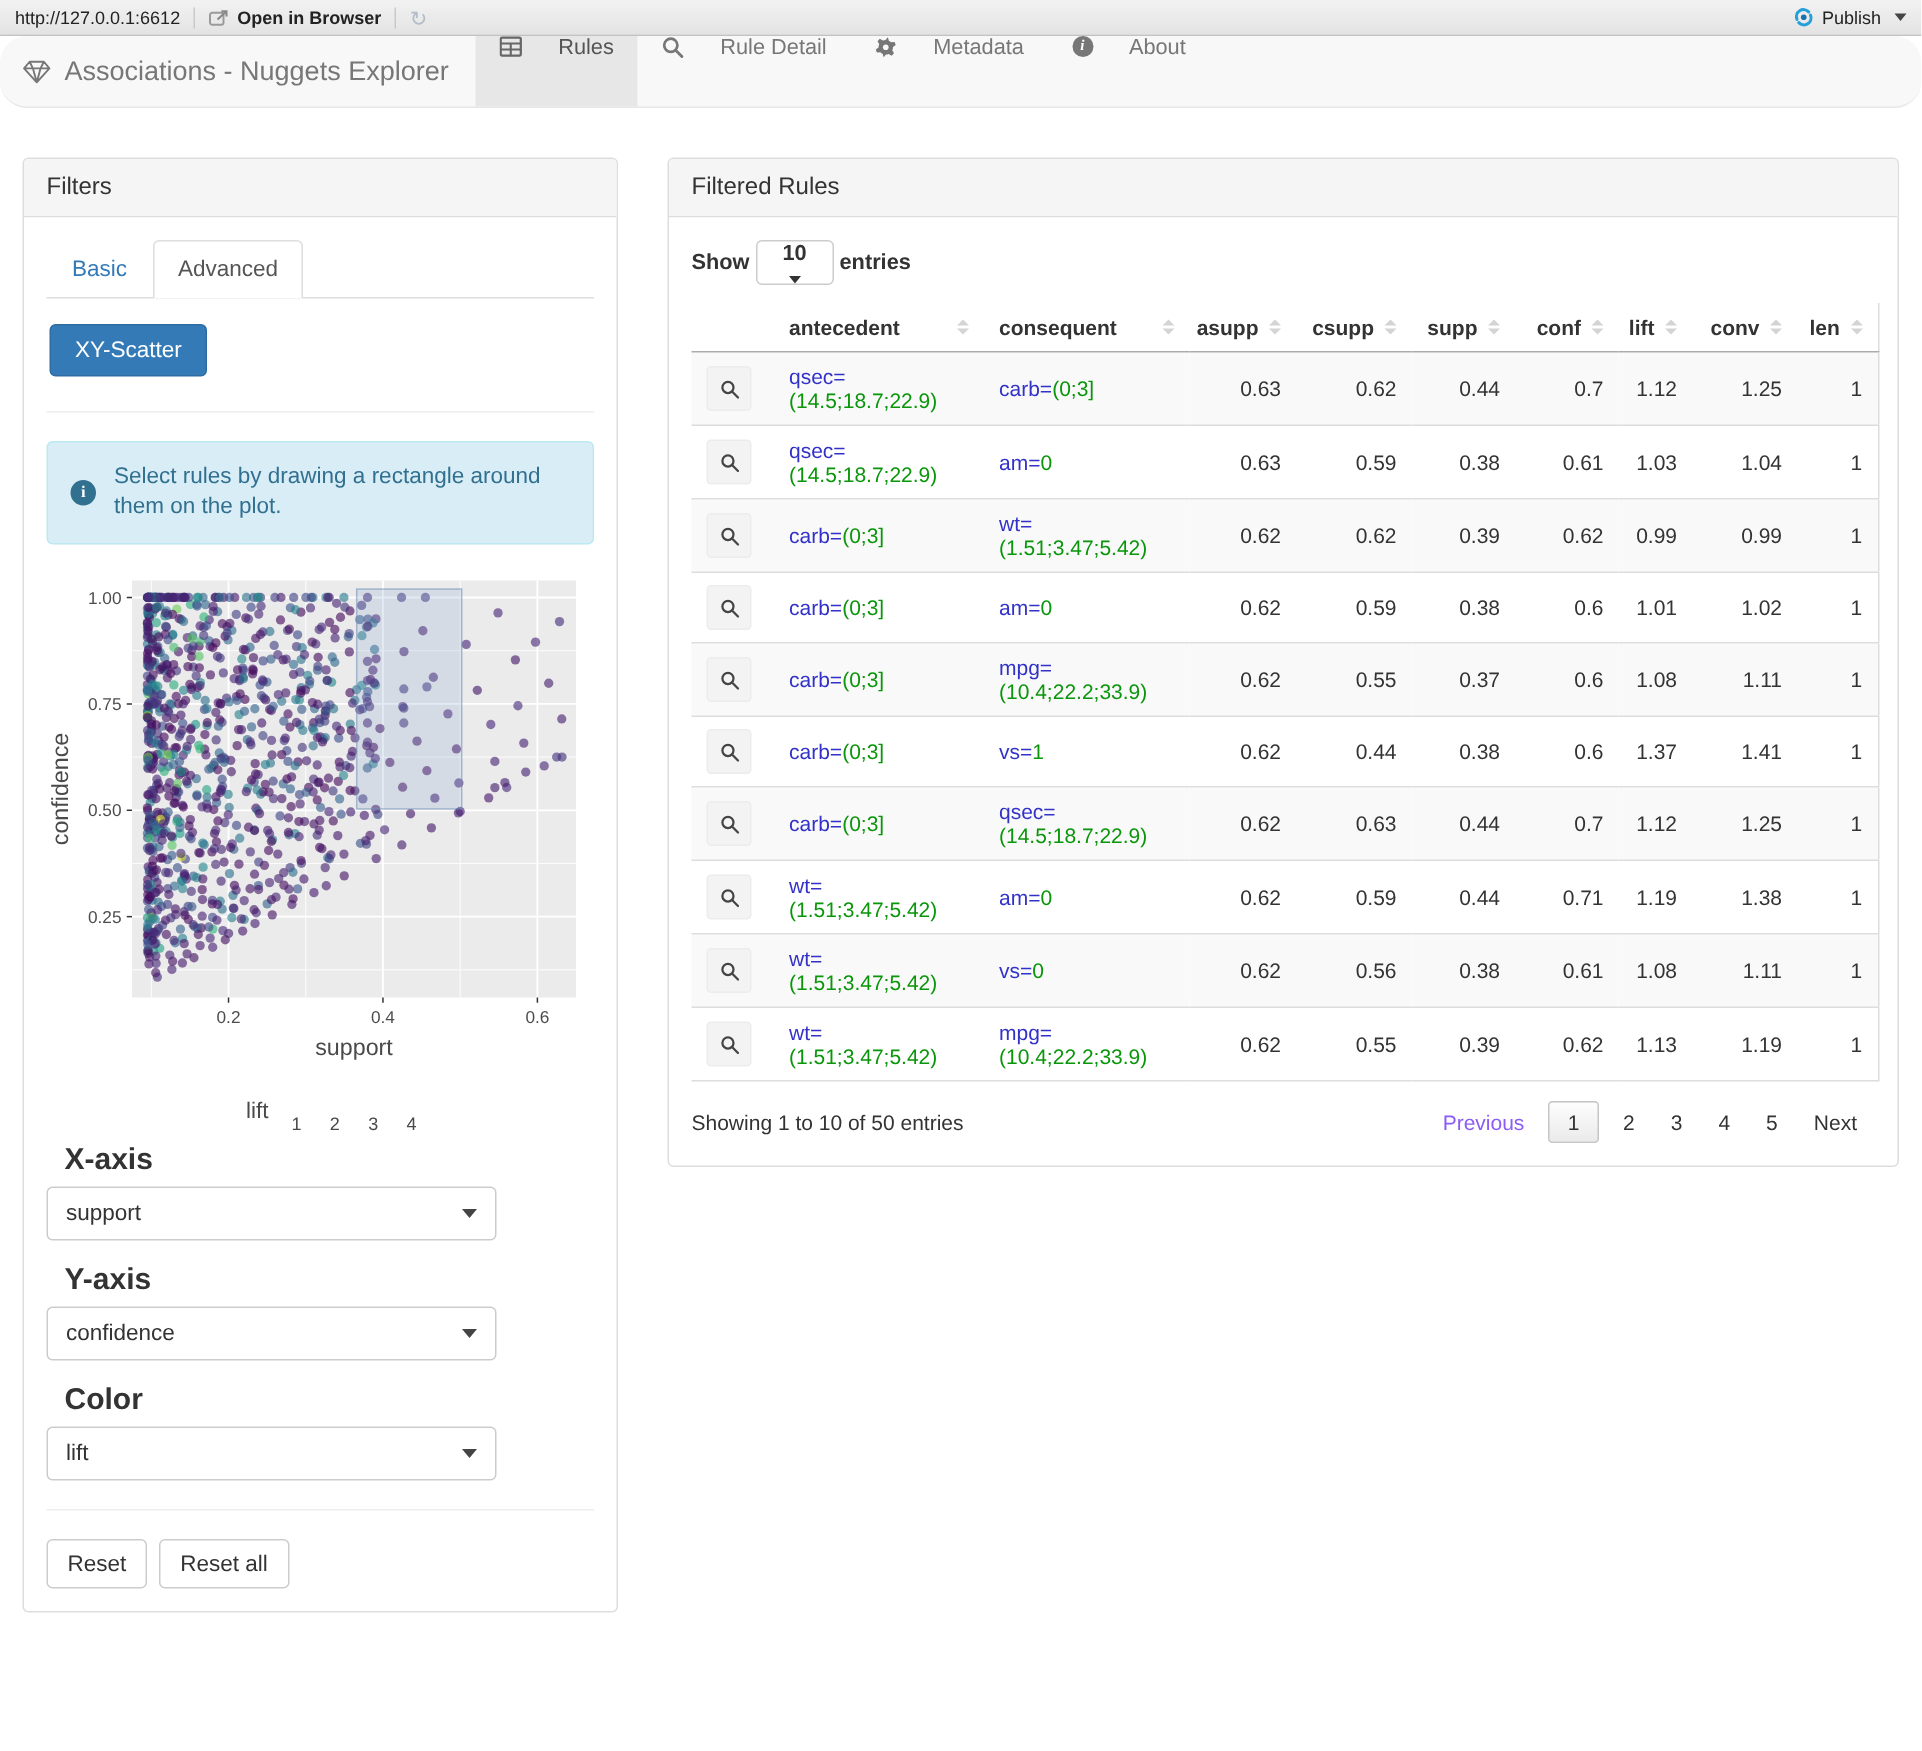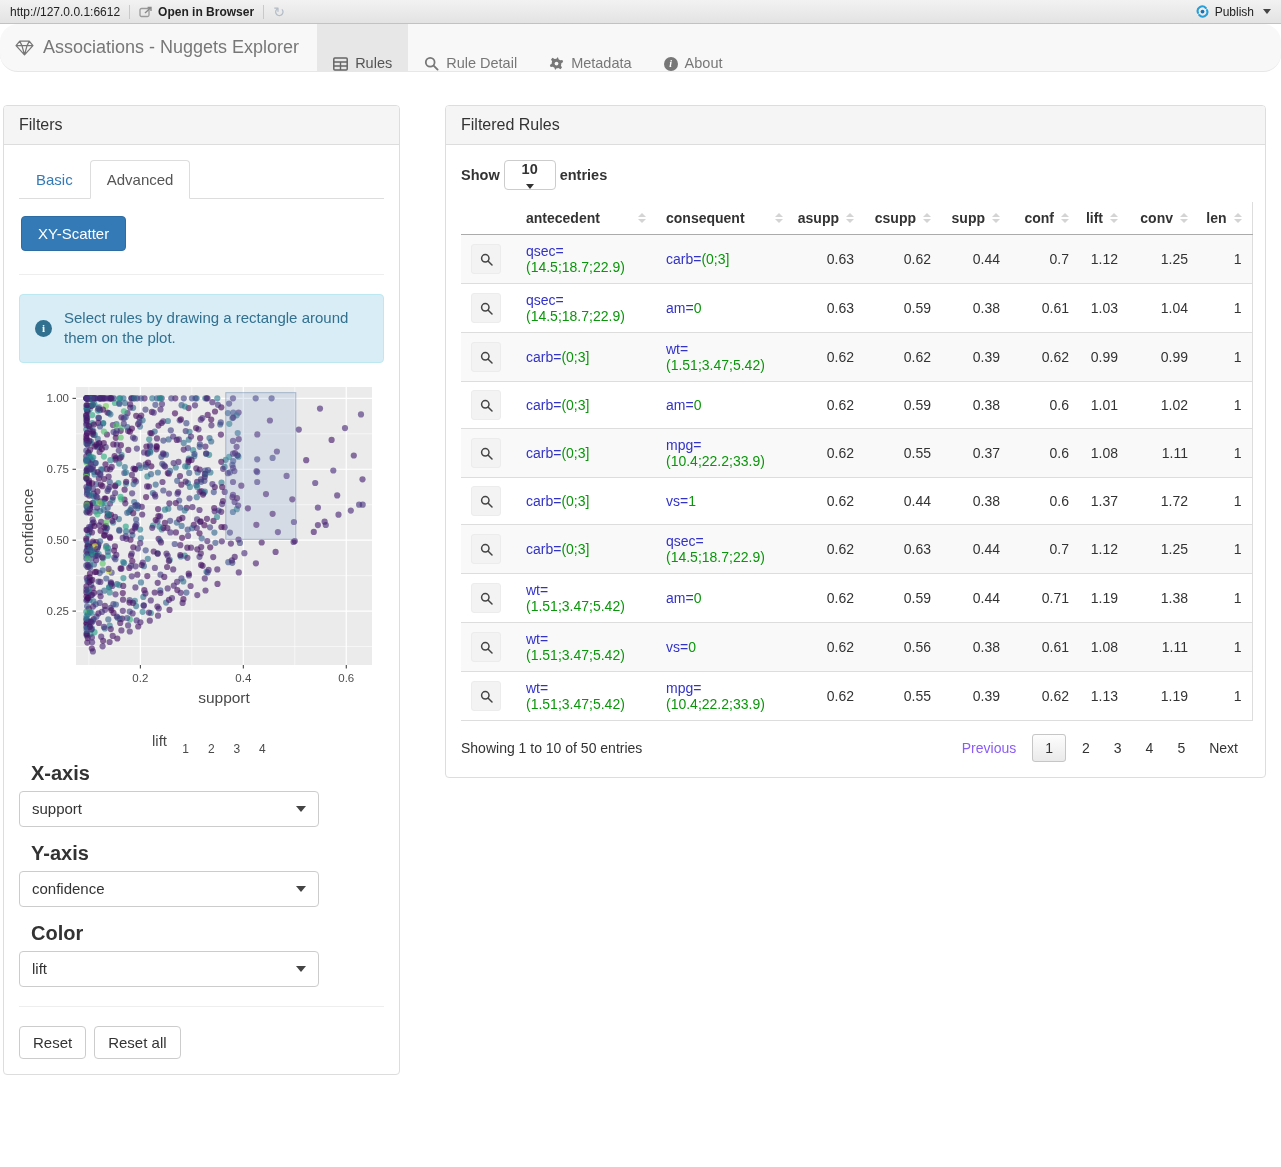--- a/index.html
+++ b/index.html
@@ -18,33 +18,33 @@
   .refresh-glyph { color:#b3bcc7; font-size:14px; line-height:12px; }
   .pub-caret { width:0;height:0;border-left:4px solid transparent;
     border-right:4px solid transparent;border-top:5px solid #444; margin-left:4px;}
 
   
   .navbar { height:48px; background:#f8f8f8; border-bottom:1px solid #e7e7e7;
     display:flex; align-items:stretch;border-radius:18px; }
   .brand { display:flex; align-items:center; gap:9px; padding:0 18px 0 15px;
     font-size:18px; color:#777; }
   .nav-tabs-top { display:flex; }
-  .nav-item { display:flex; align-items:flex-end; gap:7px; padding:0 16px;
+  .nav-item { display:flex; align-items:flex-start; gap:24px; padding:0 16px;
     color:#777; font-size:14.5px; cursor:pointer; }
   .nav-item.active { background:#e7e7e7; color:#555; }
   .info-circle { display:inline-flex; width:14px; height:14px; border-radius:50%;
     background:#777; color:#fff; font:italic bold 10px/14px "Liberation Serif", serif;
     justify-content:center; }
 
   
   .panel { position:absolute; border:1px solid #ddd; border-radius:4px; background:#fff; }
   .panel-heading { background:#f5f5f5; border-bottom:1px solid #ddd;
     border-radius:3px 3px 0 0; padding:10px 15px; font-size:16px; color:#333; }
   .panel-body { padding:15px; }
-  #filters-panel { left:3px; top:105px; width:397px; }
+  #filters-panel { left:15px; top:105px; width:397px; }
   #rules-panel { left:445px; top:105px; width:821px; }
 
   
   .ftabs { display:flex; border-bottom:1px solid #ddd; margin-bottom:15px; }
   .ftab { padding:10px 16px; font-size:15px; border:1px solid transparent;
     border-radius:4px 4px 0 0; margin-bottom:-1px; cursor:pointer; }
   .ftab.inactive { color:#337ab7; }
   .ftab.active { color:#555; background:#fff; border-color:#ddd #ddd #fff #ddd; }
 
   .btn-primary { background:#337ab7; border:1px solid #2e6da4; color:#fff;
@@ -1471,21 +1471,21 @@
                 </svg>
               </button>
             </td>
             <td><span class="attr">carb=</span><span class="val">(0;3]</span></td>
             <td><span class="attr">vs=</span><span class="val">1</span></td>
             <td class="num">0.62</td>
             <td class="num">0.44</td>
             <td class="num">0.38</td>
             <td class="num">0.6</td>
             <td class="num">1.37</td>
-            <td class="num">1.72</td>
+            <td class="num">1.41</td>
             <td class="num">1</td>
           </tr>
           <tr>
             <td>
               <button class="zoom-btn">
                 <svg width="13" height="13" viewBox="0 0 13 13">
                   <circle cx="5.3" cy="5.3" r="3.7" fill="none" stroke="#444" stroke-width="1.5"></circle>
                   <line x1="8.2" y1="8.2" x2="12" y2="12" stroke="#444" stroke-width="1.5" stroke-linecap="round"></line>
                 </svg>
               </button>

